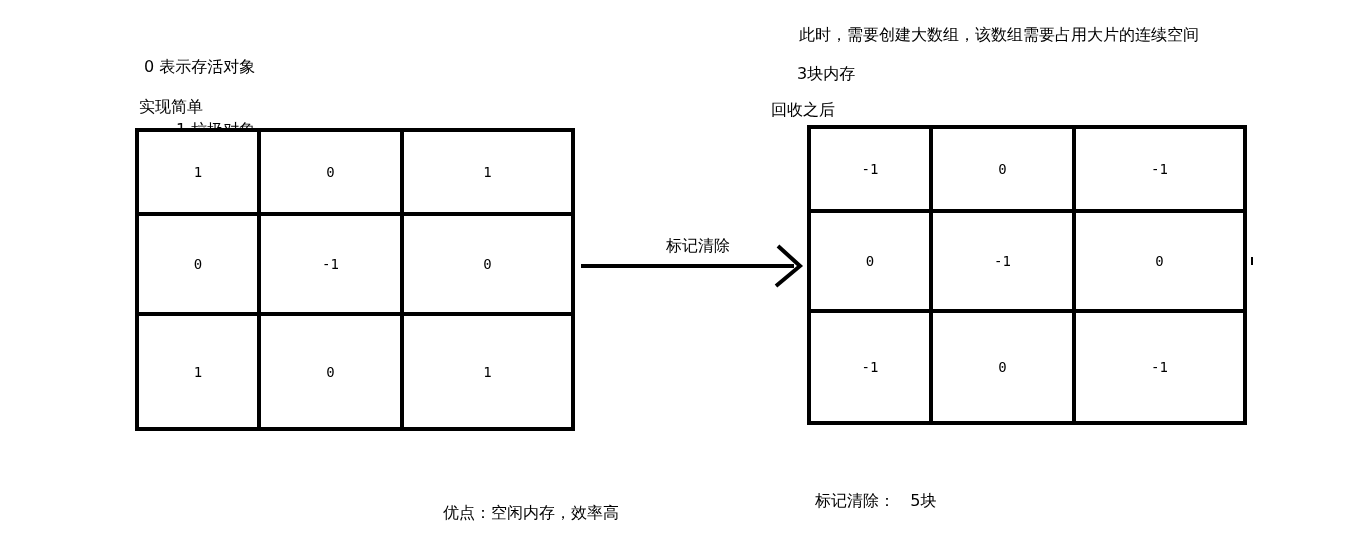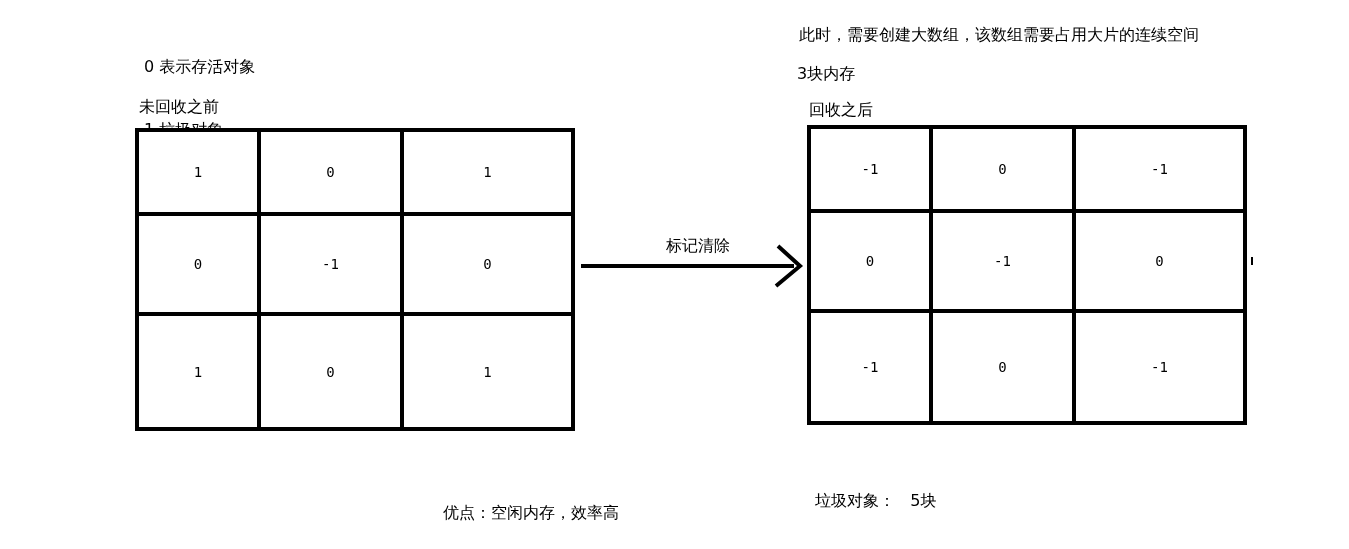--- a/index.html
+++ b/index.html
@@ -12,21 +12,21 @@
     font-family: "DejaVu Sans", sans-serif;
     overflow: hidden;
   }
   .txt {
     position: absolute;
     font-size: 16px;
     line-height: 21px;
     white-space: pre;
     color: #000000;
   }
-  .legend-line { white-space: pre; }
+  .legend-line { white-space: pre; text-align: right; }
   .mem-grid {
     position: absolute;
     display: grid;
     border: 4px solid #000000;
     box-sizing: border-box;
     background: #ffffff;
   }
   .grid-before {
     left: 135px; top: 128px; width: 440px; height: 303px;
     grid-template-columns: 122px 143px 1fr;
@@ -62,21 +62,21 @@
 <body>
 
 <div class="canvas">
 
   <div class="txt" style="left:144px; top:14px;">
     <div class="legend-line">0 表示存活对象</div>
     <div class="legend-line">1 垃圾对象</div>
     <div class="legend-line">-1 未使用内存</div>
   </div>
 
-  <div class="txt" style="left:139px; top:96px;">未回收之前</div>
+  <div class="txt" style="left:139px; top:96px;">实现简单</div>
 
   <div class="mem-grid grid-before">
     <div class="cell c1 r1">1</div>
     <div class="cell c2 r1">0</div>
     <div class="cell c3 r1">1</div>
     <div class="cell c1 r2">0</div>
     <div class="cell c2 r2">-1</div>
     <div class="cell c3 r2">0</div>
     <div class="cell c1 r3">1</div>
     <div class="cell c2 r3">0</div>
@@ -90,34 +90,34 @@
 
   <div class="txt" style="left:666px; top:235px;">标记清除</div>
   <svg class="arrow-svg" width="232" height="60" viewBox="0 0 232 60">
     <line x1="3" y1="38" x2="216" y2="38" stroke="#000000" stroke-width="4"></line>
     <polyline points="200,18 222,38 198,58" fill="none" stroke="#000000" stroke-width="4"></polyline>
   </svg>
 
   <div class="txt" style="left:799px; top:24px;text-align:right;">此时，需要创建大数组，该数组需要占用大片的连续空间</div>
   <div class="txt" style="left:797px; top:63px;">3块内存</div>
 
-  <div class="txt" style="left:809px; top:99px;">回收之后</div>
+  <div class="txt" style="left:771px; top:99px;">回收之后</div>
 
   <div class="mem-grid grid-after">
     <div class="cell c1 r1">-1</div>
     <div class="cell c2 r1">0</div>
     <div class="cell c3 r1">-1</div>
     <div class="cell c1 r2">0</div>
     <div class="cell c2 r2">-1</div>
     <div class="cell c3 r2">0</div>
     <div class="cell c1 r3">-1</div>
     <div class="cell c2 r3">0</div>
     <div class="cell c3 r3">-1</div>
   </div>
 
   <div class="stray-mark"></div>
 
   <div class="txt" style="left:815px; top:446px; line-height:22px;">
-    <div>垃圾对象：   5块</div>
+    <div>标记清除：   5块</div>
     
   </div>
 
 </div>
 
 </body></html>

